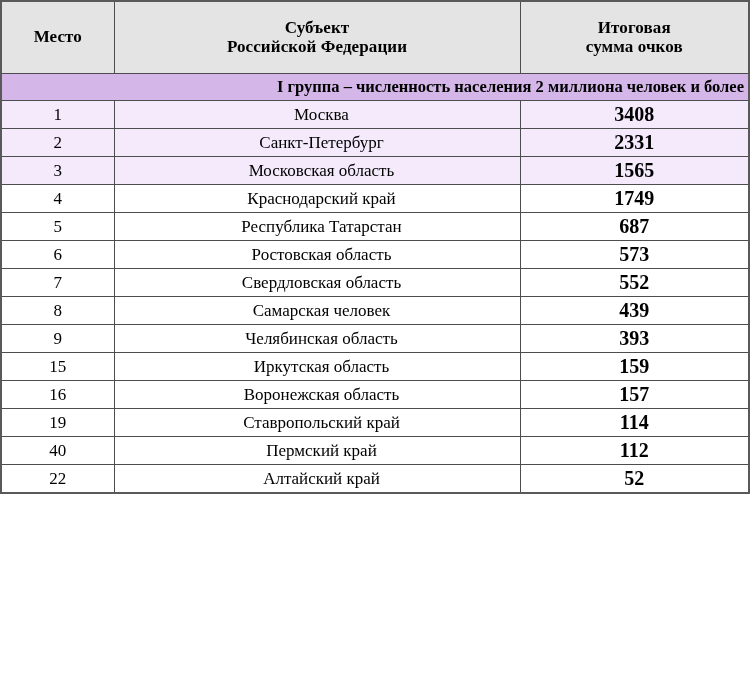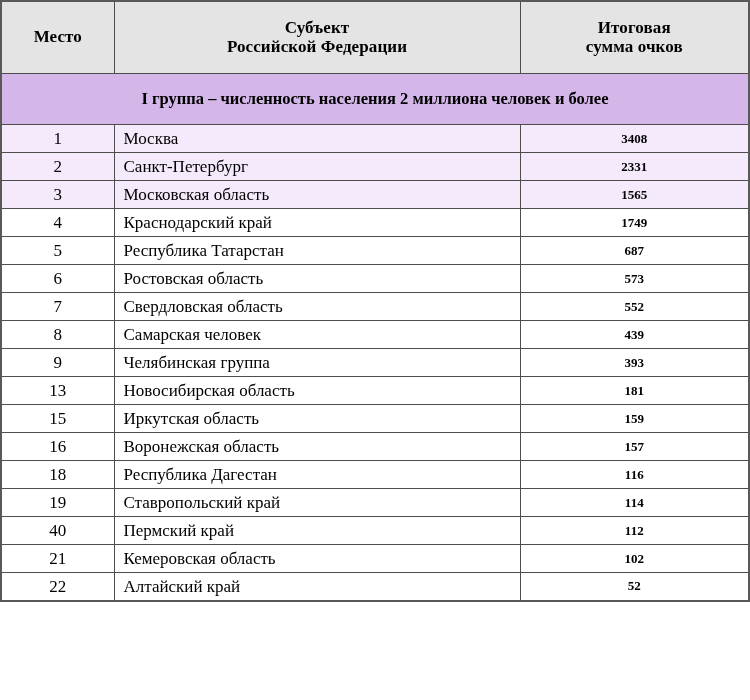--- a/index.html
+++ b/index.html
@@ -44,49 +44,49 @@
     height: 72px;
     font-size: 19px;
     letter-spacing: 0.1px;
   }
   thead th .line { display: block; }
 
   
   tr.group-row td {
     background: #d4b6e8;
     font-weight: bold;
-    text-align: center;
+    text-align: right;
     height: 24px;
     font-size: 16.5px;
-    padding: 16px 4px;
+    padding: 4px 4px;
     border-top: 1px solid #4d4d4d;
     border-bottom: 1px solid #4d4d4d;
   }
 
   
   tr.data-row td { height: 28px; }
 
   td.cell-place {
     text-align: center;
     vertical-align: middle;
     font-weight: normal;
     font-size: 17px;
   }
   td.cell-subject {
-    text-align: left;
+    text-align: center;
     vertical-align: middle;
     padding-left: 9px;
     font-weight: normal;
     font-size: 17px;
   }
   td.cell-score {
     text-align: center;
     vertical-align: middle;
     font-weight: bold;
-    font-size: 13px;
+    font-size: 20px;
   }
 
   tr.data-row.highlight td { background: #f4eafb; }
   tr.data-row.plain td { background: #ffffff; }
 </style>
 </head>
 <body>
 
 <table class="ranking-table">
   <colgroup>
@@ -151,57 +151,42 @@
         <td class="cell-subject">Свердловская область</td>
         <td class="cell-score">552</td>
       </tr>
       <tr class="data-row plain">
         <td class="cell-place">8</td>
         <td class="cell-subject">Самарская человек</td>
         <td class="cell-score">439</td>
       </tr>
       <tr class="data-row plain">
         <td class="cell-place">9</td>
-        <td class="cell-subject">Челябинская группа</td>
+        <td class="cell-subject">Челябинская область</td>
         <td class="cell-score">393</td>
-      </tr>
-      <tr class="data-row plain">
-        <td class="cell-place">13</td>
-        <td class="cell-subject">Новосибирская область</td>
-        <td class="cell-score">181</td>
       </tr>
       <tr class="data-row plain">
         <td class="cell-place">15</td>
         <td class="cell-subject">Иркутская область</td>
         <td class="cell-score">159</td>
       </tr>
       <tr class="data-row plain">
         <td class="cell-place">16</td>
         <td class="cell-subject">Воронежская область</td>
         <td class="cell-score">157</td>
       </tr>
       <tr class="data-row plain">
-        <td class="cell-place">18</td>
-        <td class="cell-subject">Республика Дагестан</td>
-        <td class="cell-score">116</td>
-      </tr>
-      <tr class="data-row plain">
         <td class="cell-place">19</td>
         <td class="cell-subject">Ставропольский край</td>
         <td class="cell-score">114</td>
       </tr>
       <tr class="data-row plain">
         <td class="cell-place">40</td>
         <td class="cell-subject">Пермский край</td>
         <td class="cell-score">112</td>
       </tr>
       <tr class="data-row plain">
-        <td class="cell-place">21</td>
-        <td class="cell-subject">Кемеровская область</td>
-        <td class="cell-score">102</td>
-      </tr>
-      <tr class="data-row plain">
         <td class="cell-place">22</td>
         <td class="cell-subject">Алтайский край</td>
         <td class="cell-score">52</td>
       </tr>
     </tbody>
 </table>
 
 </body></html>

